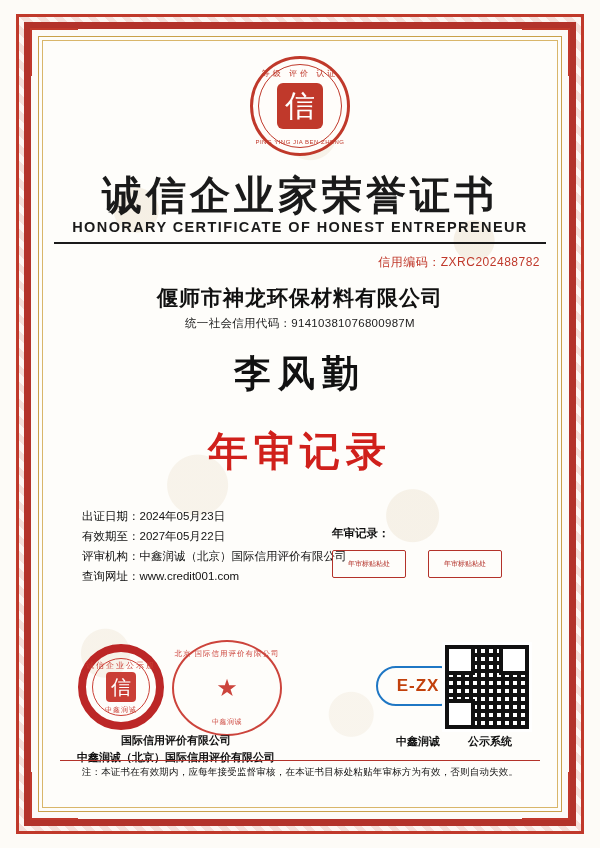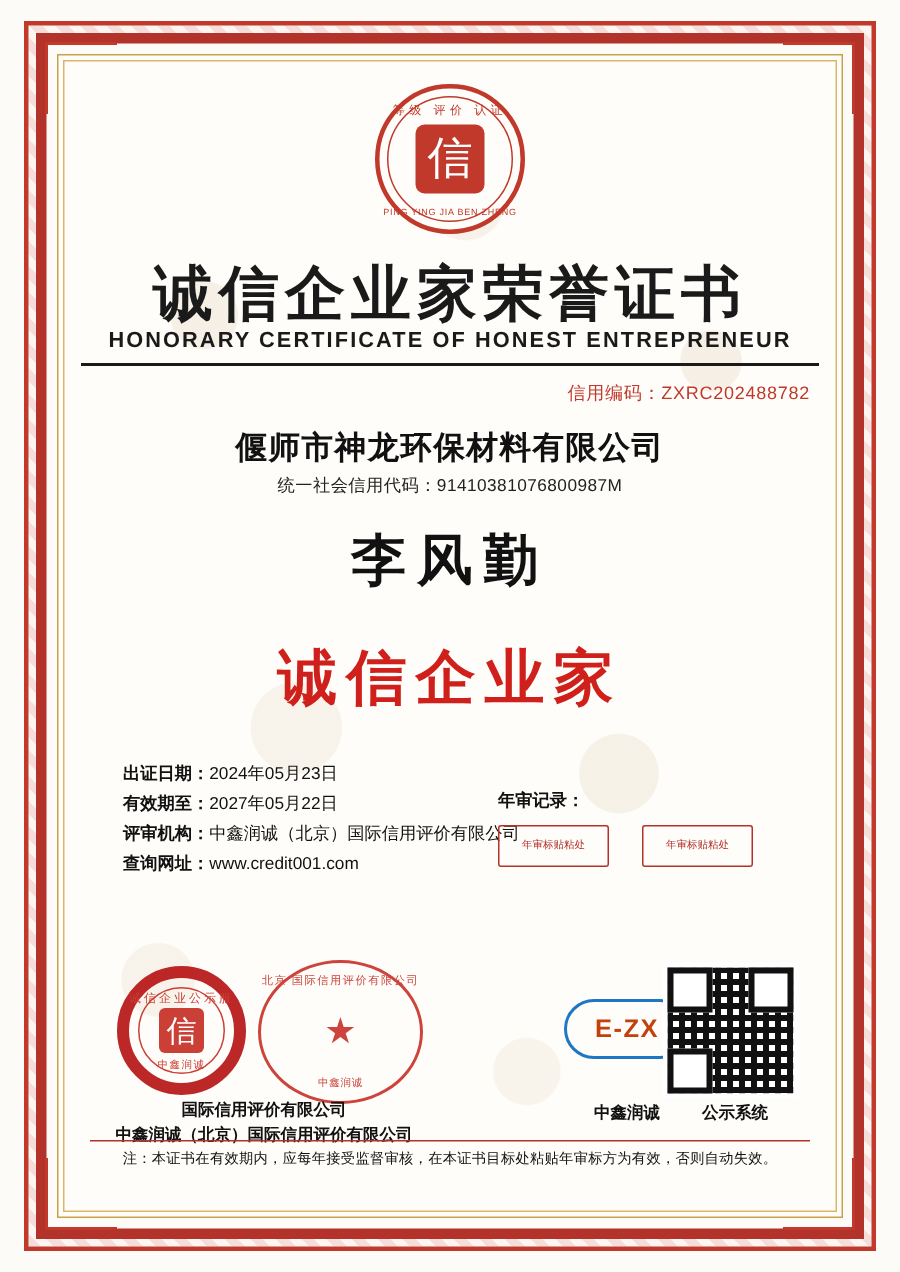--- a/index.html
+++ b/index.html
@@ -127,21 +127,21 @@
     position:absolute;left:0;right:0;top:380px;text-align:center;
     font-size:40px;font-weight:bold;color:#d0201b;letter-spacing:6px;
     font-family:"DejaVu Sans", sans-serif;
   }
   
   .details{
     position:absolute;left:36px;top:462px;
     font-size:11.5px;color:#111;line-height:20px;
   }
   .details .row{white-space:nowrap;}
-  .details .lbl{font-weight:bold;margin-top:44px;}
+  .details .lbl{font-weight:normal;margin-top:44px;}
   .annual{
     position:absolute;left:286px;top:482px;
     font-size:11.5px;color:#111;font-weight:bold;
   }
   .stamp-box{
     position:absolute;width:72px;height:26px;
     border:1px solid #b3322a;border-radius:2px;
     font-size:7px;color:#b3322a;text-align:center;line-height:26px;
   }
   .sb1{left:286px;top:506px;}
@@ -245,21 +245,21 @@
     <div class="credit-no">
       <span>信用编码：</span><span>ZXRC202488782</span>
     </div>
 
     <div class="company">偃师市神龙环保材料有限公司</div>
     <div class="uscc">
       <span>统一社会信用代码：</span><span>91410381076800987M</span>
     </div>
 
     <div class="person">李风勤</div>
-    <div class="award">诚信企业家</div>
+    <div class="award">年审记录</div>
 
     <div class="details">
       <div class="row">
         <span class="lbl">出证日期：</span><span>2024年05月23日</span>
       </div>
       <div class="row">
         <span class="lbl">有效期至：</span><span>2027年05月22日</span>
       </div>
       <div class="row">
         <span class="lbl">评审机构：</span><span>中鑫润诚（北京）国际信用评价有限公司</span>

